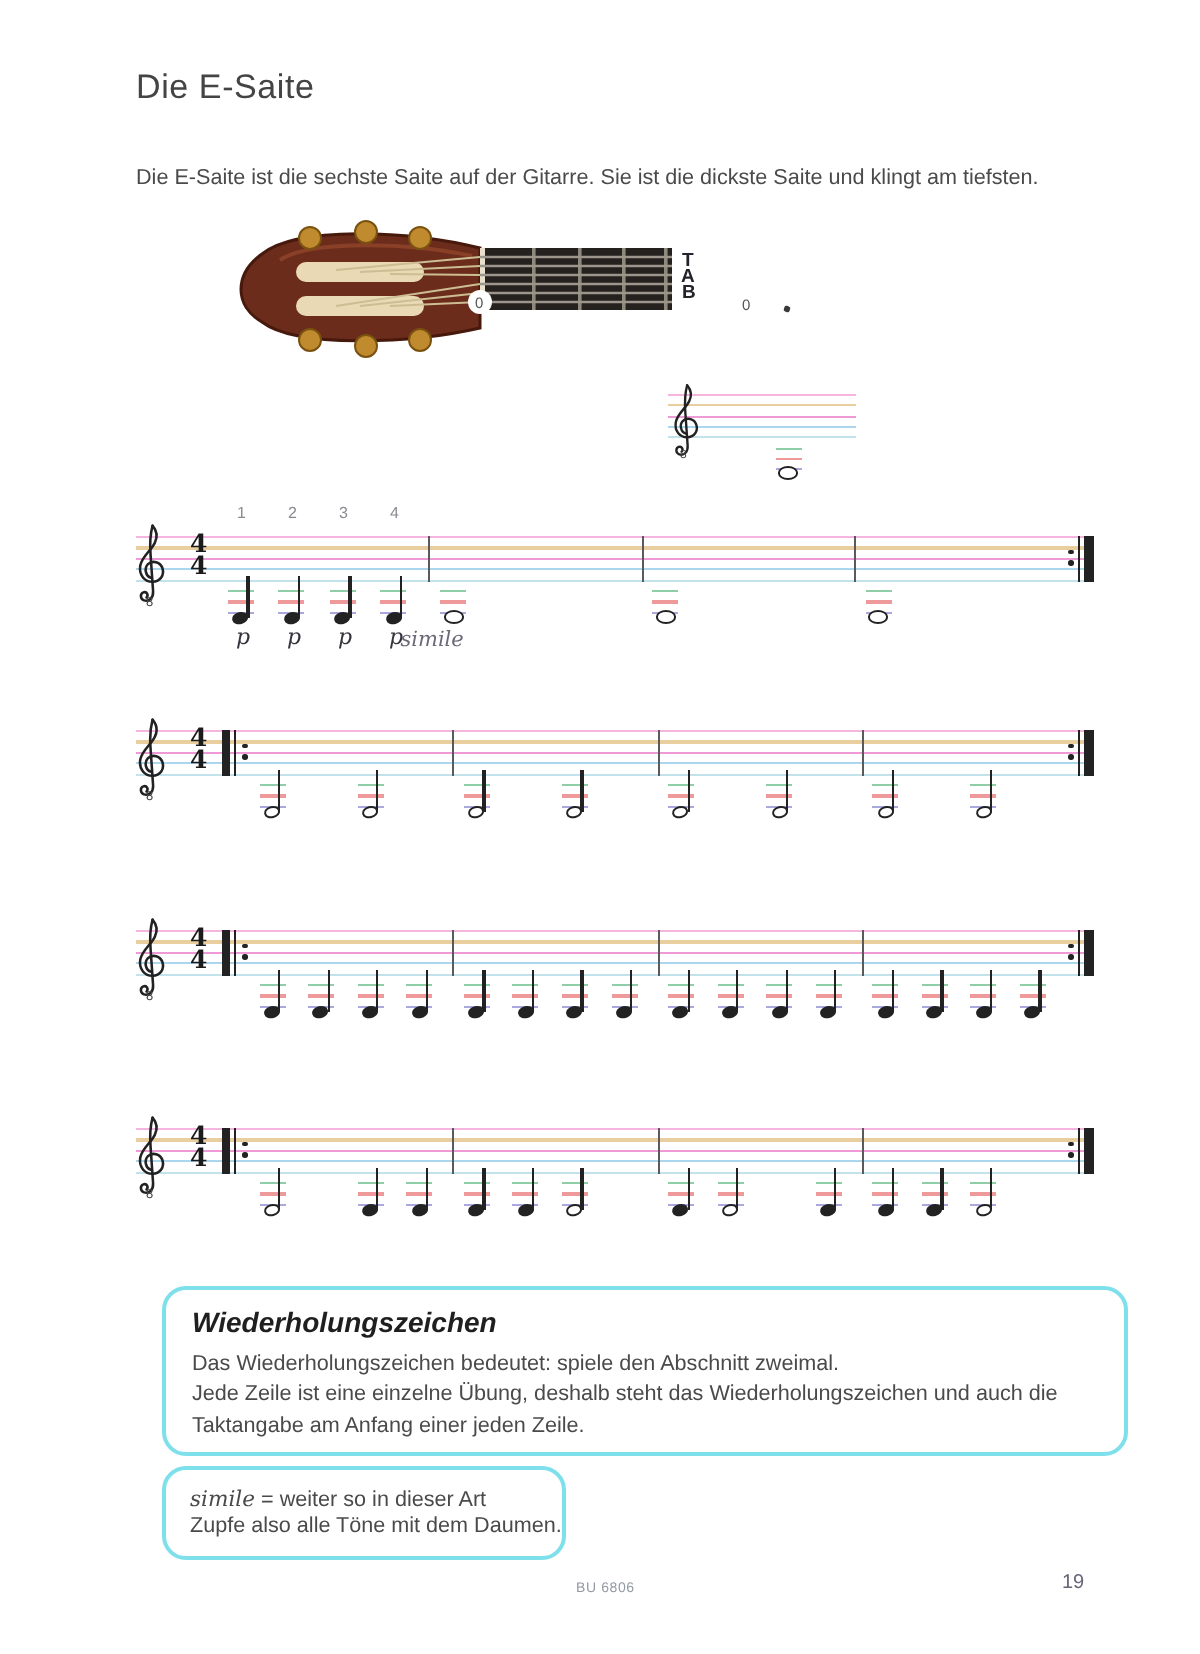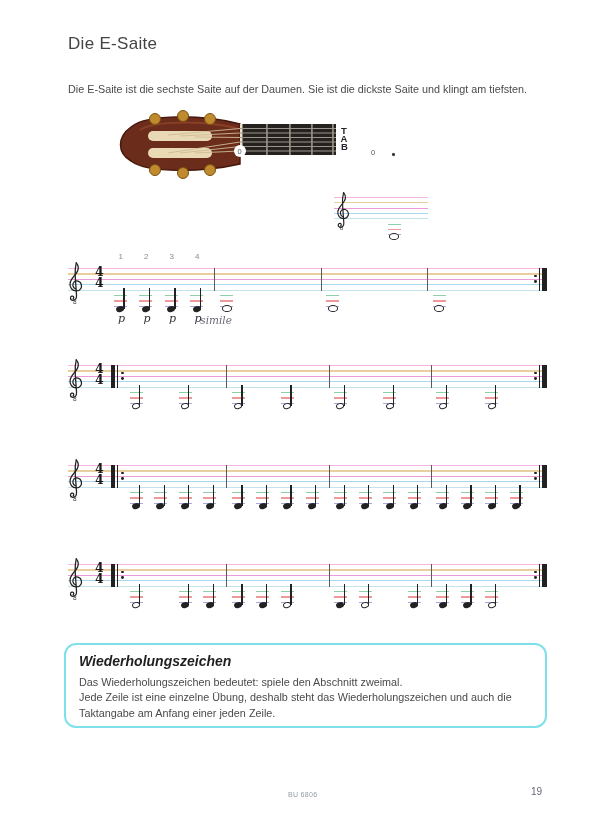--- a/index.html
+++ b/index.html
@@ -1,40 +1,40 @@
 <!DOCTYPE html>
 <html><head>
 <meta charset="utf-8">
 <style>
   html,body{margin:0;padding:0;background:#e8e8e8;}
   .page{position:relative;width:600px;height:827px;background:#ffffff;overflow:hidden;
         font-family:"Liberation Sans",sans-serif;color:#3c3c3c;}
   .abs{position:absolute;}
   .title{font-size:17px;color:#444;letter-spacing:.3px;}
   .body-text{font-size:10.8px;line-height:1.45;color:#4a4a4a;}
-  .info-box{border:2px solid #7ee0ea;border-radius:12px;background:#fff;}
+  .info-box{border:2px solid #7ee0ea;border-radius:12px;background:#fff;margin-left:17px;}
   .info-title{font-size:14px;font-weight:bold;font-style:italic;color:#1f1f1f;}
   .serif-it{font-family:"DejaVu Serif",serif;font-style:italic;}
   .footer-code{font-size:7px;color:#939aa4;letter-spacing:.3px;}
   .page-num{font-size:10px;color:#667;}
   .tab-letter{font-size:9.5px;font-weight:bold;color:#23242b;line-height:1;}
   .tsdigit{font-family:"DejaVu Serif",serif;font-weight:bold;font-size:12.5px;line-height:1;color:#1b1b1b;}
   .small-num{font-size:8px;color:#8a8a92;}
   .pmark{font-family:"DejaVu Serif",serif;font-style:italic;font-size:11px;color:#33343c;line-height:1;}
   .simlab{font-family:"DejaVu Serif",serif;font-style:italic;font-size:10.5px;color:#6a6a78;line-height:1;}
   .nut0{font-size:7.5px;color:#555;line-height:1;}
 </style>
 </head>
 <body>
 
 <div class="page">
 
   <div class="abs title" style="left:68px;top:34px;">Die E-Saite</div>
 
-  <div class="abs body-text" style="left:68px;top:82px;width:520px;">Die E-Saite ist die sechste Saite auf der Daumen. Sie ist die dickste Saite und klingt am tiefsten.</div>
+  <div class="abs body-text" style="left:68px;top:82px;width:520px;">Die E-Saite ist die sechste Saite auf der Gitarre. Sie ist die dickste Saite und klingt am tiefsten.</div>
 
   <div class="abs" style="left:110px;top:108px;">
     <svg width="230" height="78" viewBox="0 0 230 78">
       <path d="M130 16 C95 7 38 5 21 19 C7 29 7 45 21 53 C38 66 95 64 130 56 Z" fill="#6b2c1c" stroke="#46190c" stroke-width="1.5"></path>
       <path d="M126 20 C95 13 45 12 30 22" stroke="#8a4026" stroke-width="2" fill="none"></path>
       <rect x="38" y="23" width="64" height="10" rx="5" fill="#ead9b5"></rect>
       <rect x="38" y="40" width="64" height="10" rx="5" fill="#ead9b5"></rect>
       <g>
         <circle cx="45" cy="11" r="5.5" fill="#c08a2e" stroke="#7a5210"></circle>
         <circle cx="73" cy="8" r="5.5" fill="#c08a2e" stroke="#7a5210"></circle>
@@ -406,17 +406,24 @@
       <div class="abs" style="left: 487.788px; top: 601.6px; width: 8.4px; height: 5.8px; border-radius: 50%; transform: rotate(-14deg); box-sizing: border-box; border: 1.7px solid rgb(34, 34, 34); background: rgb(255, 255, 255);"></div>
       <div class="abs" style="left: 494.887px; top: 583.5px; width: 1.3px; height: 21px; background: rgb(34, 34, 34);"></div>
     </div>
 
   <div class="abs info-box" style="left:64px;top:643px;width:479px;height:81px;">
     <div class="abs info-title" style="left:13px;top:8px;">Wiederholungszeichen</div>
     <div class="abs body-text" style="left:13px;top:45px;width:452px;">Jede Zeile ist eine einzelne Übung, deshalb steht das Wiederholungszeichen und auch die Taktangabe am Anfang einer jeden Zeile.</div>
     <div class="abs body-text" style="left:13px;top:30px;width:452px;">Das Wiederholungszeichen bedeutet: spiele den Abschnitt zweimal.</div>
   </div>
 
+  <div class="abs info-box" style="left:64px;top:733px;width:198px;height:43px;">
+    <div class="abs body-text" style="left:12px;top:7px;width:180px;white-space:nowrap;">
+      <span class="serif-it">simile</span>
+      <span>= weiter so in dieser Art</span>
+    </div>
+    <div class="abs body-text" style="left:12px;top:21px;width:180px;white-space:nowrap;">Zupfe also alle Töne mit dem Daumen.</div>
+  </div>
 
   <div class="abs footer-code" style="left:288px;top:791px;">BU 6806</div>
   <div class="abs page-num" style="left:531px;top:786px;">19</div>
 
 </div>
 
 </body></html>

